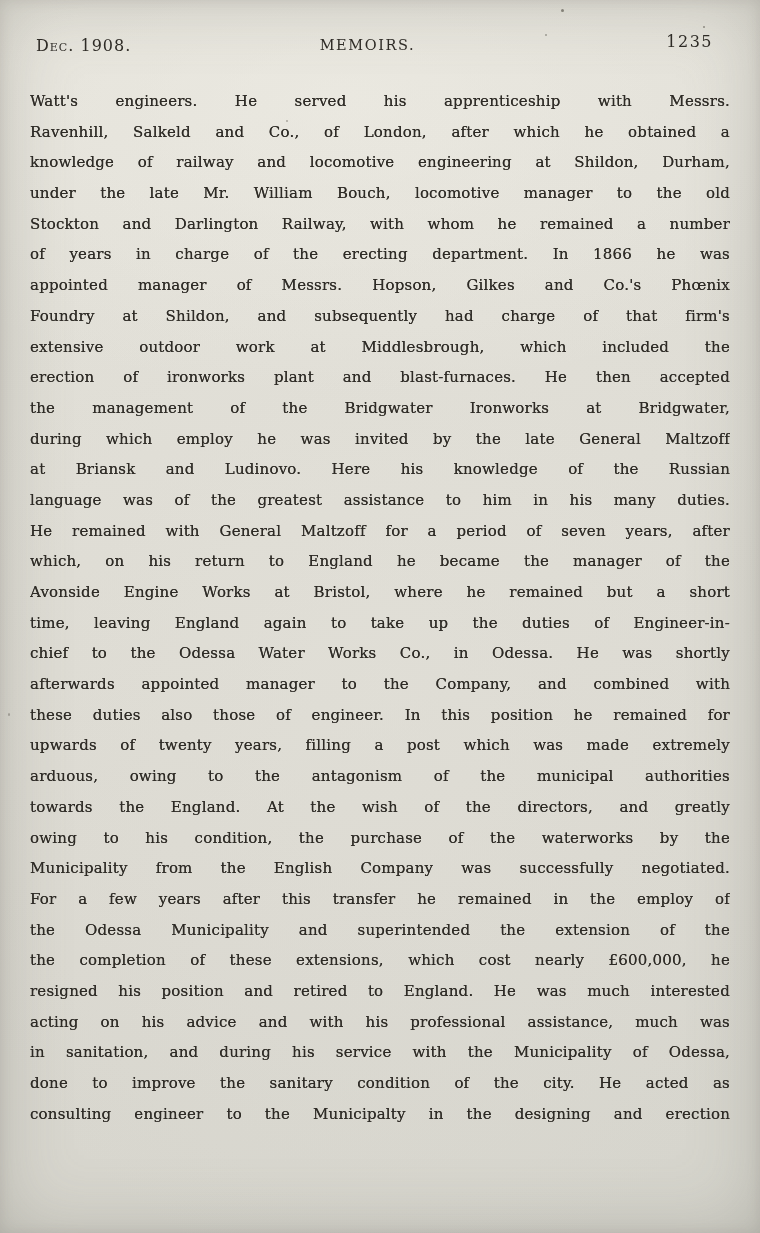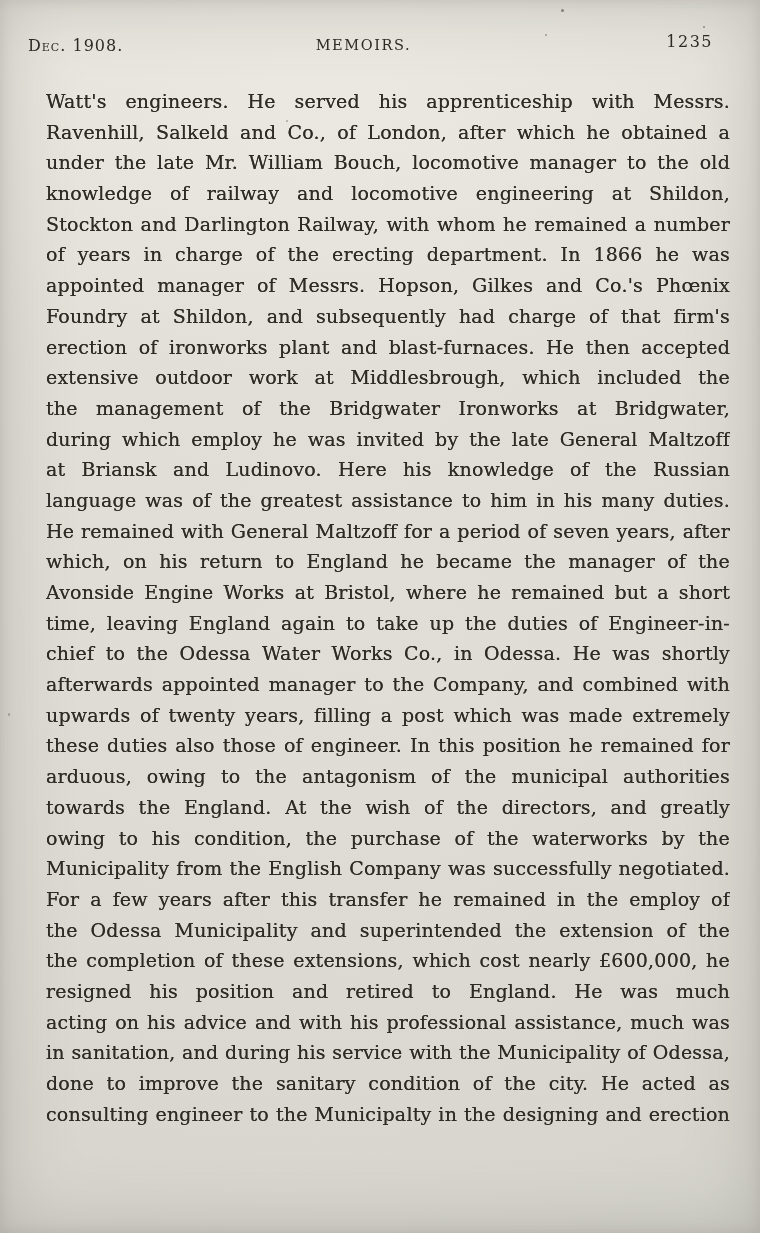--- a/index.html
+++ b/index.html
@@ -16,21 +16,21 @@
     color: #2e2b26;
     background:
       radial-gradient(ellipse 900px 500px at 45% 8%, rgba(240,238,230,0.55), rgba(240,238,230,0) 60%),
       radial-gradient(ellipse 700px 900px at 50% 55%, rgba(230,228,220,0.35), rgba(230,228,220,0) 70%),
       linear-gradient(168deg, #e5e3db 0%, #dfddd5 35%, #dad8d0 70%, #d5d4cc 100%);
     box-shadow: inset 0 0 70px rgba(110,108,100,0.30), inset 0 0 14px rgba(110,108,100,0.18);
   }
   .header {
     position: absolute;
     top: 32px;
-    left: 28px;
+    left: 36px;
     right: 47px;
     height: 28px;
   }
   .header-date {
     position: absolute;
     left: 0;
     top: 4px;
     font-size: 16px;
     font-variant: small-caps;
     letter-spacing: 1px;
@@ -52,30 +52,29 @@
     font-size: 16px;
     letter-spacing: 1.5px;
   }
   .body-text {
     position: absolute;
     top: 86px;
     left: 30px;
     width: 700px;
   }
   .line {
-    font-size: 19px;
+    font-size: 15px;
     line-height: 30.7px;
     height: 30.7px;
     text-align: justify;
     text-align-last: justify;
     text-justify: inter-word;
     white-space: nowrap;
     letter-spacing: 0.2px;
     text-shadow: 0 0 0.5px rgba(46,43,38,0.85);
-    margin-left: 16px;
   }
   
   .line { white-space: normal; overflow: hidden; }
   .speck {
     position: absolute;
     background: #6d6a62;
     border-radius: 50%;
   }
   .speck.s1 { width: 3px; height: 3px; left: 561px; top: 9px; opacity: .8; }
   .speck.s2 { width: 2px; height: 2px; left: 703px; top: 26px; opacity: .7; }
@@ -90,40 +89,40 @@
 
   <div class="header">
     <span class="header-date">Dec. 1908.</span>
     <span class="header-title">MEMOIRS.</span>
     <span class="header-page">1235</span>
   </div>
 
   <div class="body-text">
     <div class="line">Watt's engineers. He served his apprenticeship with Messrs.</div>
     <div class="line">Ravenhill, Salkeld and Co., of London, after which he obtained a</div>
+    <div class="line">knowledge of railway and locomotive engineering at Shildon, Durham,</div>
     <div class="line">under the late Mr. William Bouch, locomotive manager to the old</div>
-    <div class="line">knowledge of railway and locomotive engineering at Shildon, Durham,</div>
     <div class="line">Stockton and Darlington Railway, with whom he remained a number</div>
     <div class="line">of years in charge of the erecting department. In 1866 he was</div>
     <div class="line">appointed manager of Messrs. Hopson, Gilkes and Co.'s Phœnix</div>
     <div class="line">Foundry at Shildon, and subsequently had charge of that firm's</div>
+    <div class="line">extensive outdoor work at Middlesbrough, which included the</div>
     <div class="line">erection of ironworks plant and blast-furnaces. He then accepted</div>
-    <div class="line">extensive outdoor work at Middlesbrough, which included the</div>
     <div class="line">the management of the Bridgwater Ironworks at Bridgwater,</div>
     <div class="line">during which employ he was invited by the late General Maltzoff</div>
     <div class="line">at Briansk and Ludinovo. Here his knowledge of the Russian</div>
     <div class="line">language was of the greatest assistance to him in his many duties.</div>
     <div class="line">He remained with General Maltzoff for a period of seven years, after</div>
     <div class="line">which, on his return to England he became the manager of the</div>
     <div class="line">Avonside Engine Works at Bristol, where he remained but a short</div>
     <div class="line">time, leaving England again to take up the duties of Engineer-in-</div>
     <div class="line">chief to the Odessa Water Works Co., in Odessa. He was shortly</div>
     <div class="line">afterwards appointed manager to the Company, and combined with</div>
+    <div class="line">these duties also those of engineer. In this position he remained for</div>
     <div class="line">upwards of twenty years, filling a post which was made extremely</div>
-    <div class="line">these duties also those of engineer. In this position he remained for</div>
     <div class="line">arduous, owing to the antagonism of the municipal authorities</div>
     <div class="line">towards the England. At the wish of the directors, and greatly</div>
     <div class="line">owing to his condition, the purchase of the waterworks by the</div>
     <div class="line">Municipality from the English Company was successfully negotiated.</div>
     <div class="line">For a few years after this transfer he remained in the employ of</div>
     <div class="line">the Odessa Municipality and superintended the extension of the</div>
     <div class="line">the completion of these extensions, which cost nearly £600,000, he</div>
     <div class="line">resigned his position and retired to England. He was much interested</div>
     <div class="line">acting on his advice and with his professional assistance, much was</div>
     <div class="line">in sanitation, and during his service with the Municipality of Odessa,</div>

